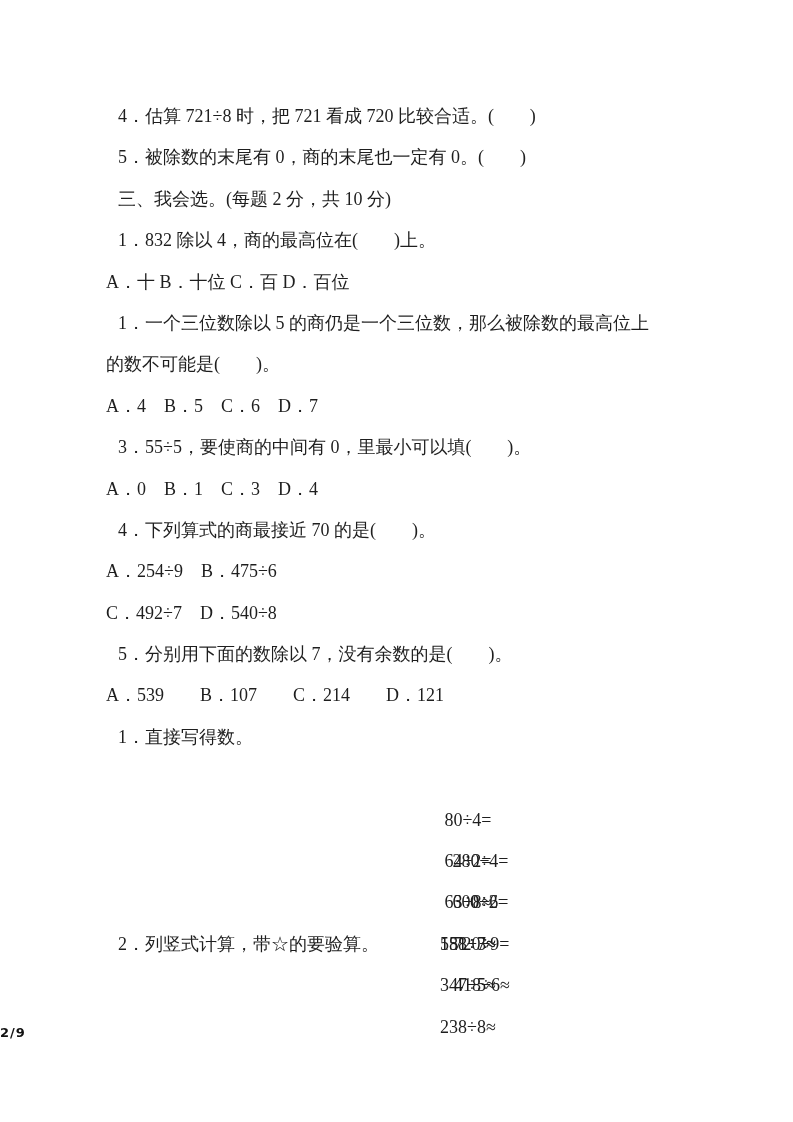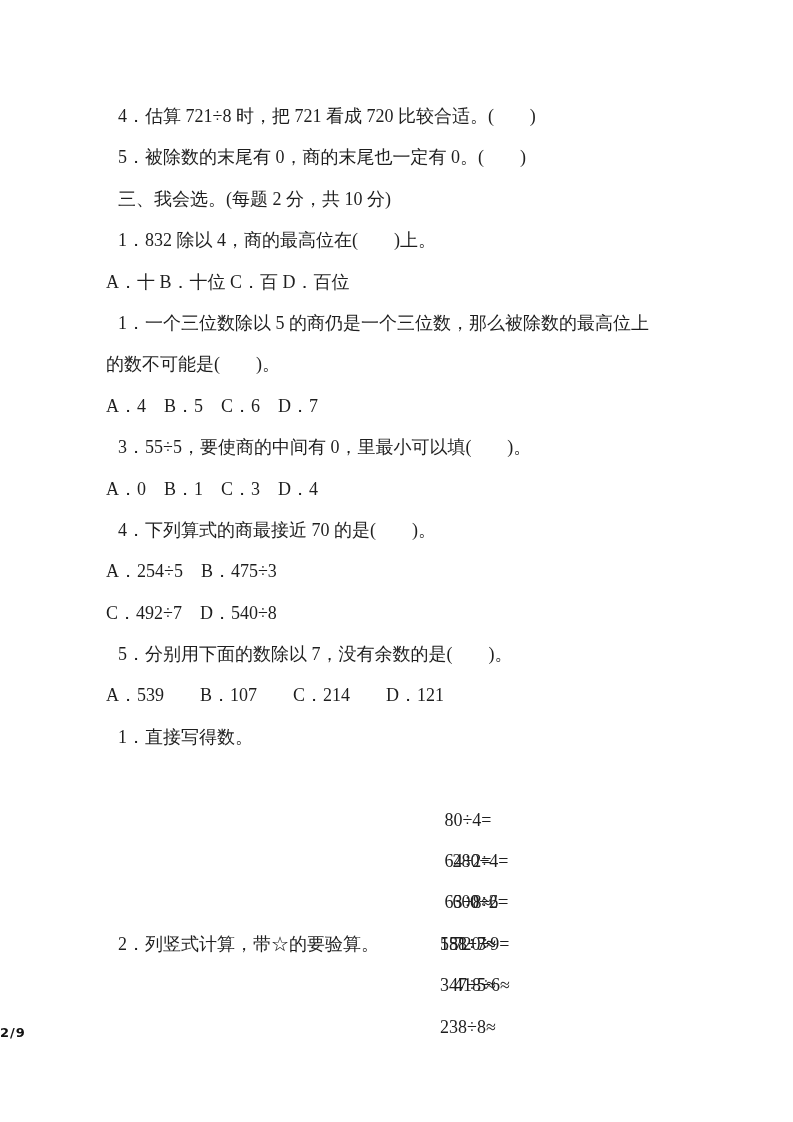--- a/index.html
+++ b/index.html
@@ -76,21 +76,21 @@
     <div class="line cont">A．十 B．十位 C．百 D．百位</div>
 
     <div class="line">1．一个三位数除以 5 的商仍是一个三位数，那么被除数的最高位上</div>
     <div class="line cont">的数不可能是(　　)。</div>
     <div class="line cont">A．4　B．5　C．6　D．7</div>
 
     <div class="line">3．55÷5，要使商的中间有 0，里最小可以填(　　)。</div>
     <div class="line cont">A．0　B．1　C．3　D．4</div>
 
     <div class="line">4．下列算式的商最接近 70 的是(　　)。</div>
-    <div class="line cont">A．254÷5　B．475÷3</div>
+    <div class="line cont">A．254÷9　B．475÷6</div>
     <div class="line cont">C．492÷7　D．540÷8</div>
 
     <div class="line">5．分别用下面的数除以 7，没有余数的是(　　)。</div>
     <div class="line cont">A．539　　B．107　　C．214　　D．121</div>
 
 
     <div class="line">1．直接写得数。</div>
 
     <div class="line calc" id="calc-row-0">
       <span>80÷4=</span>

